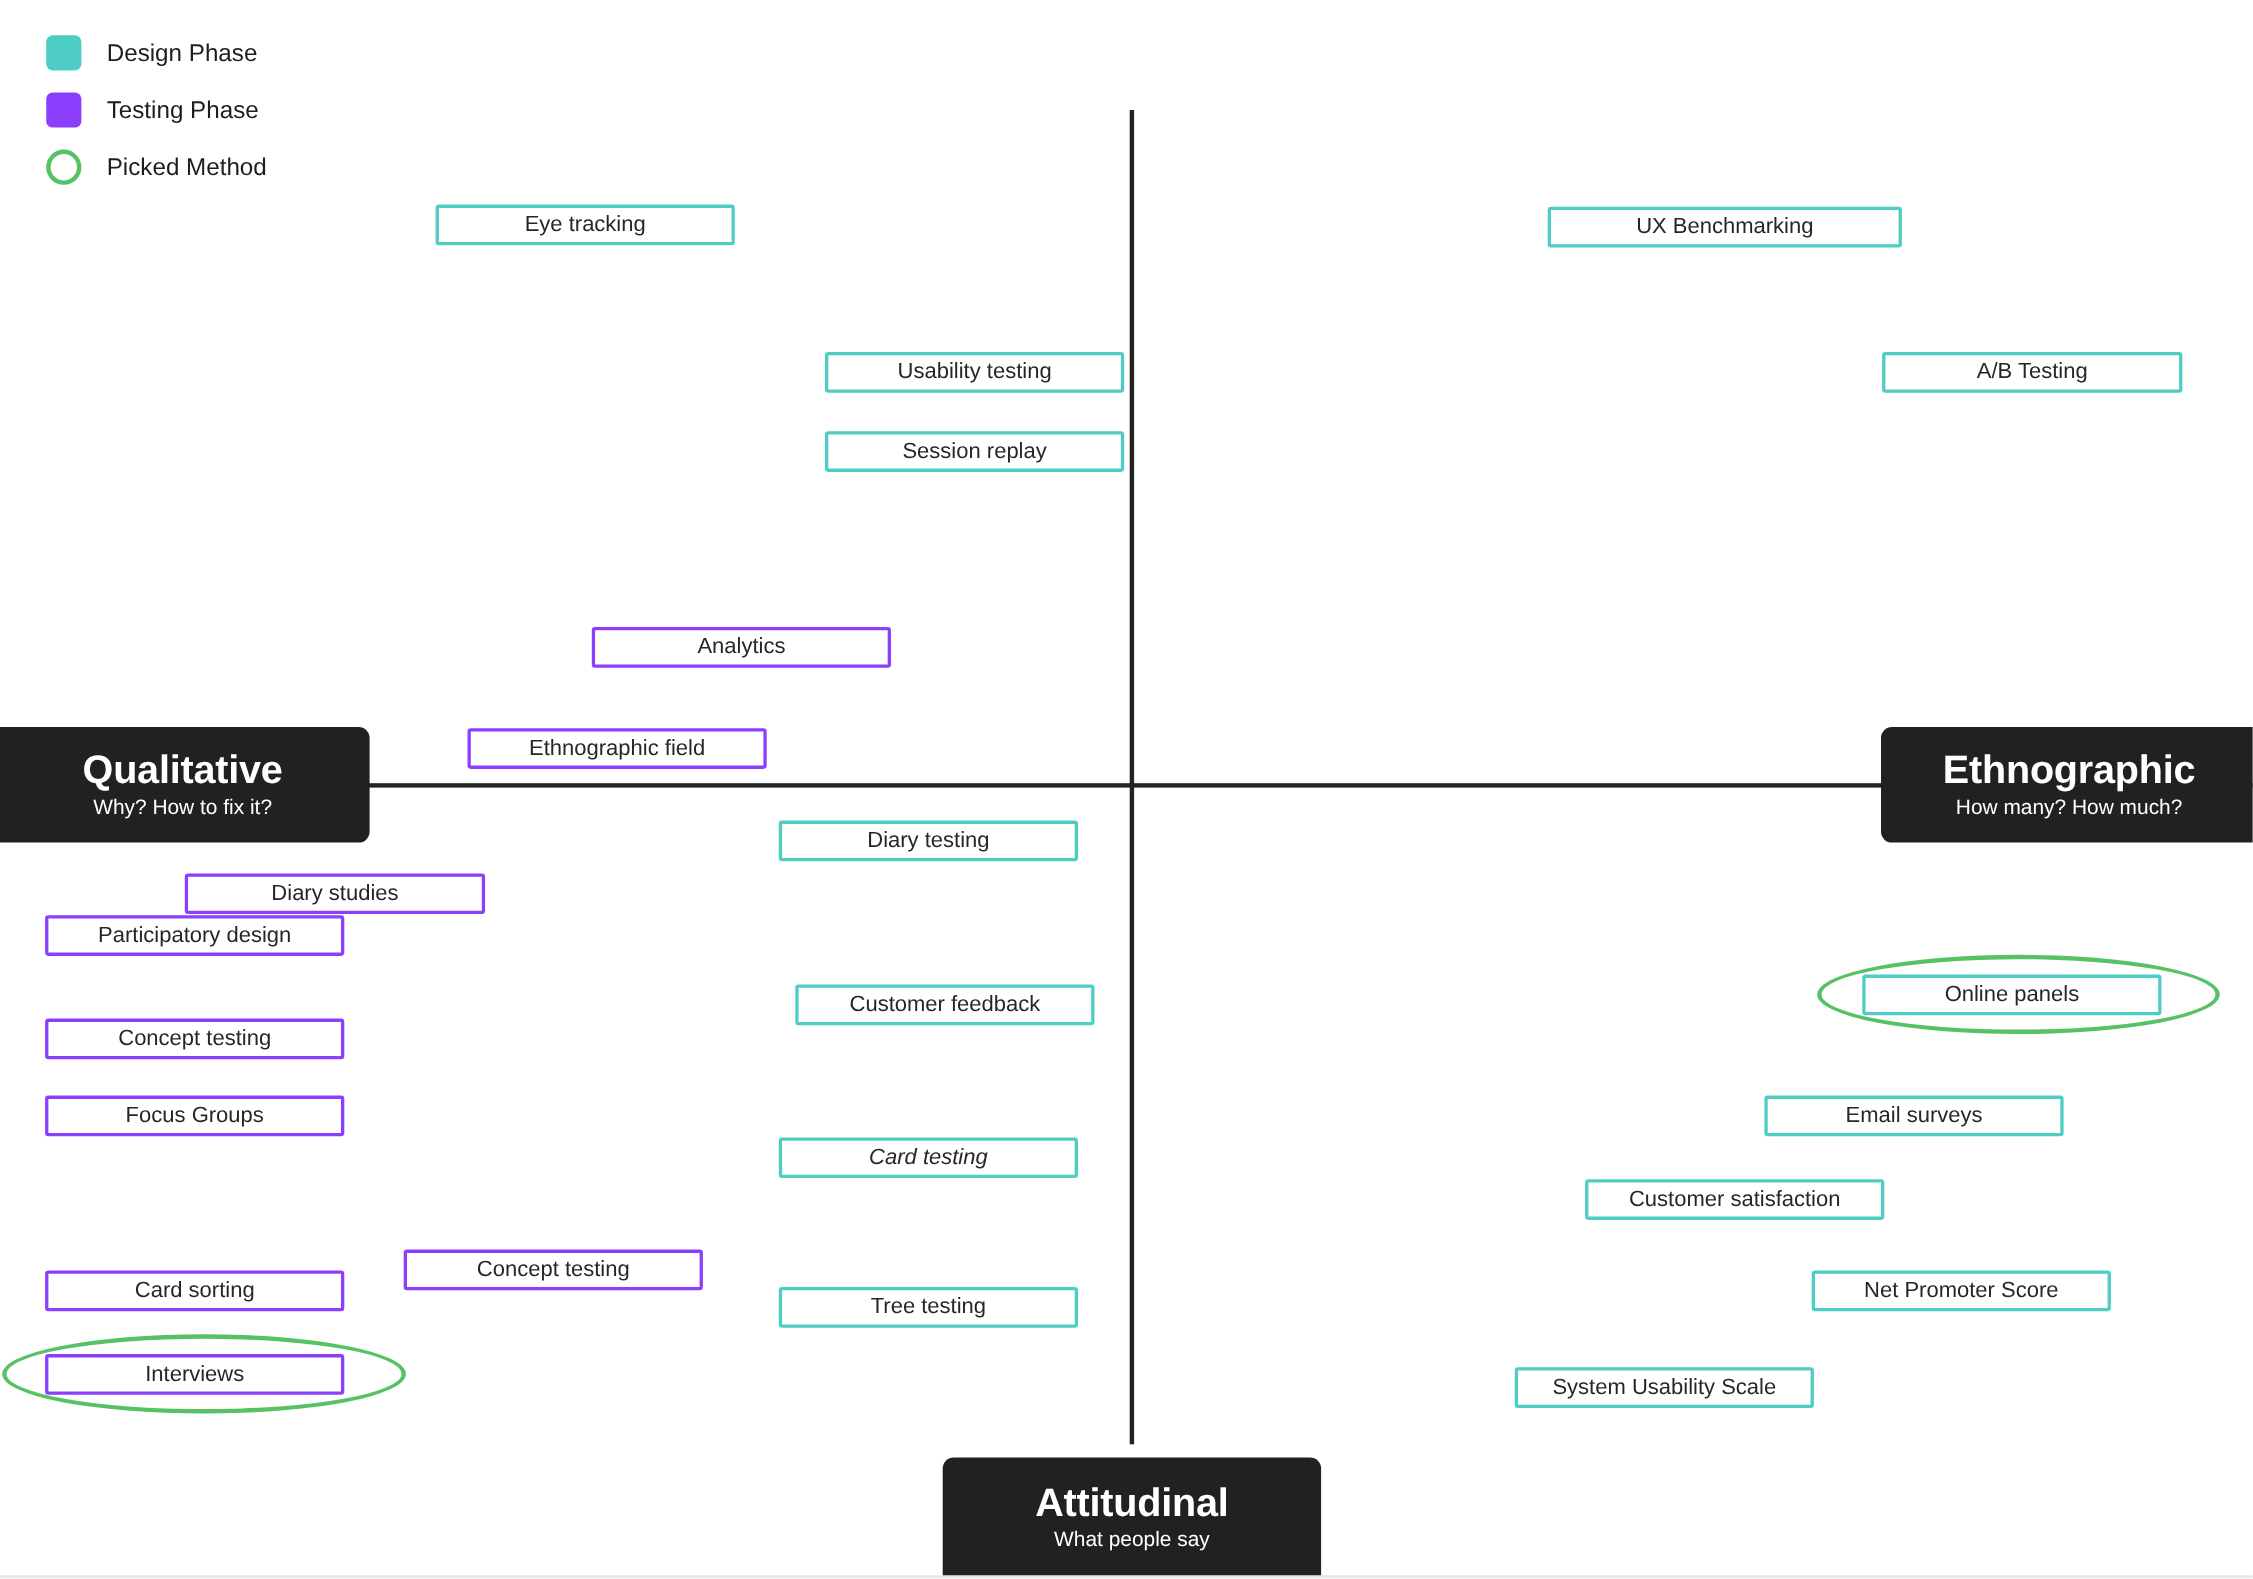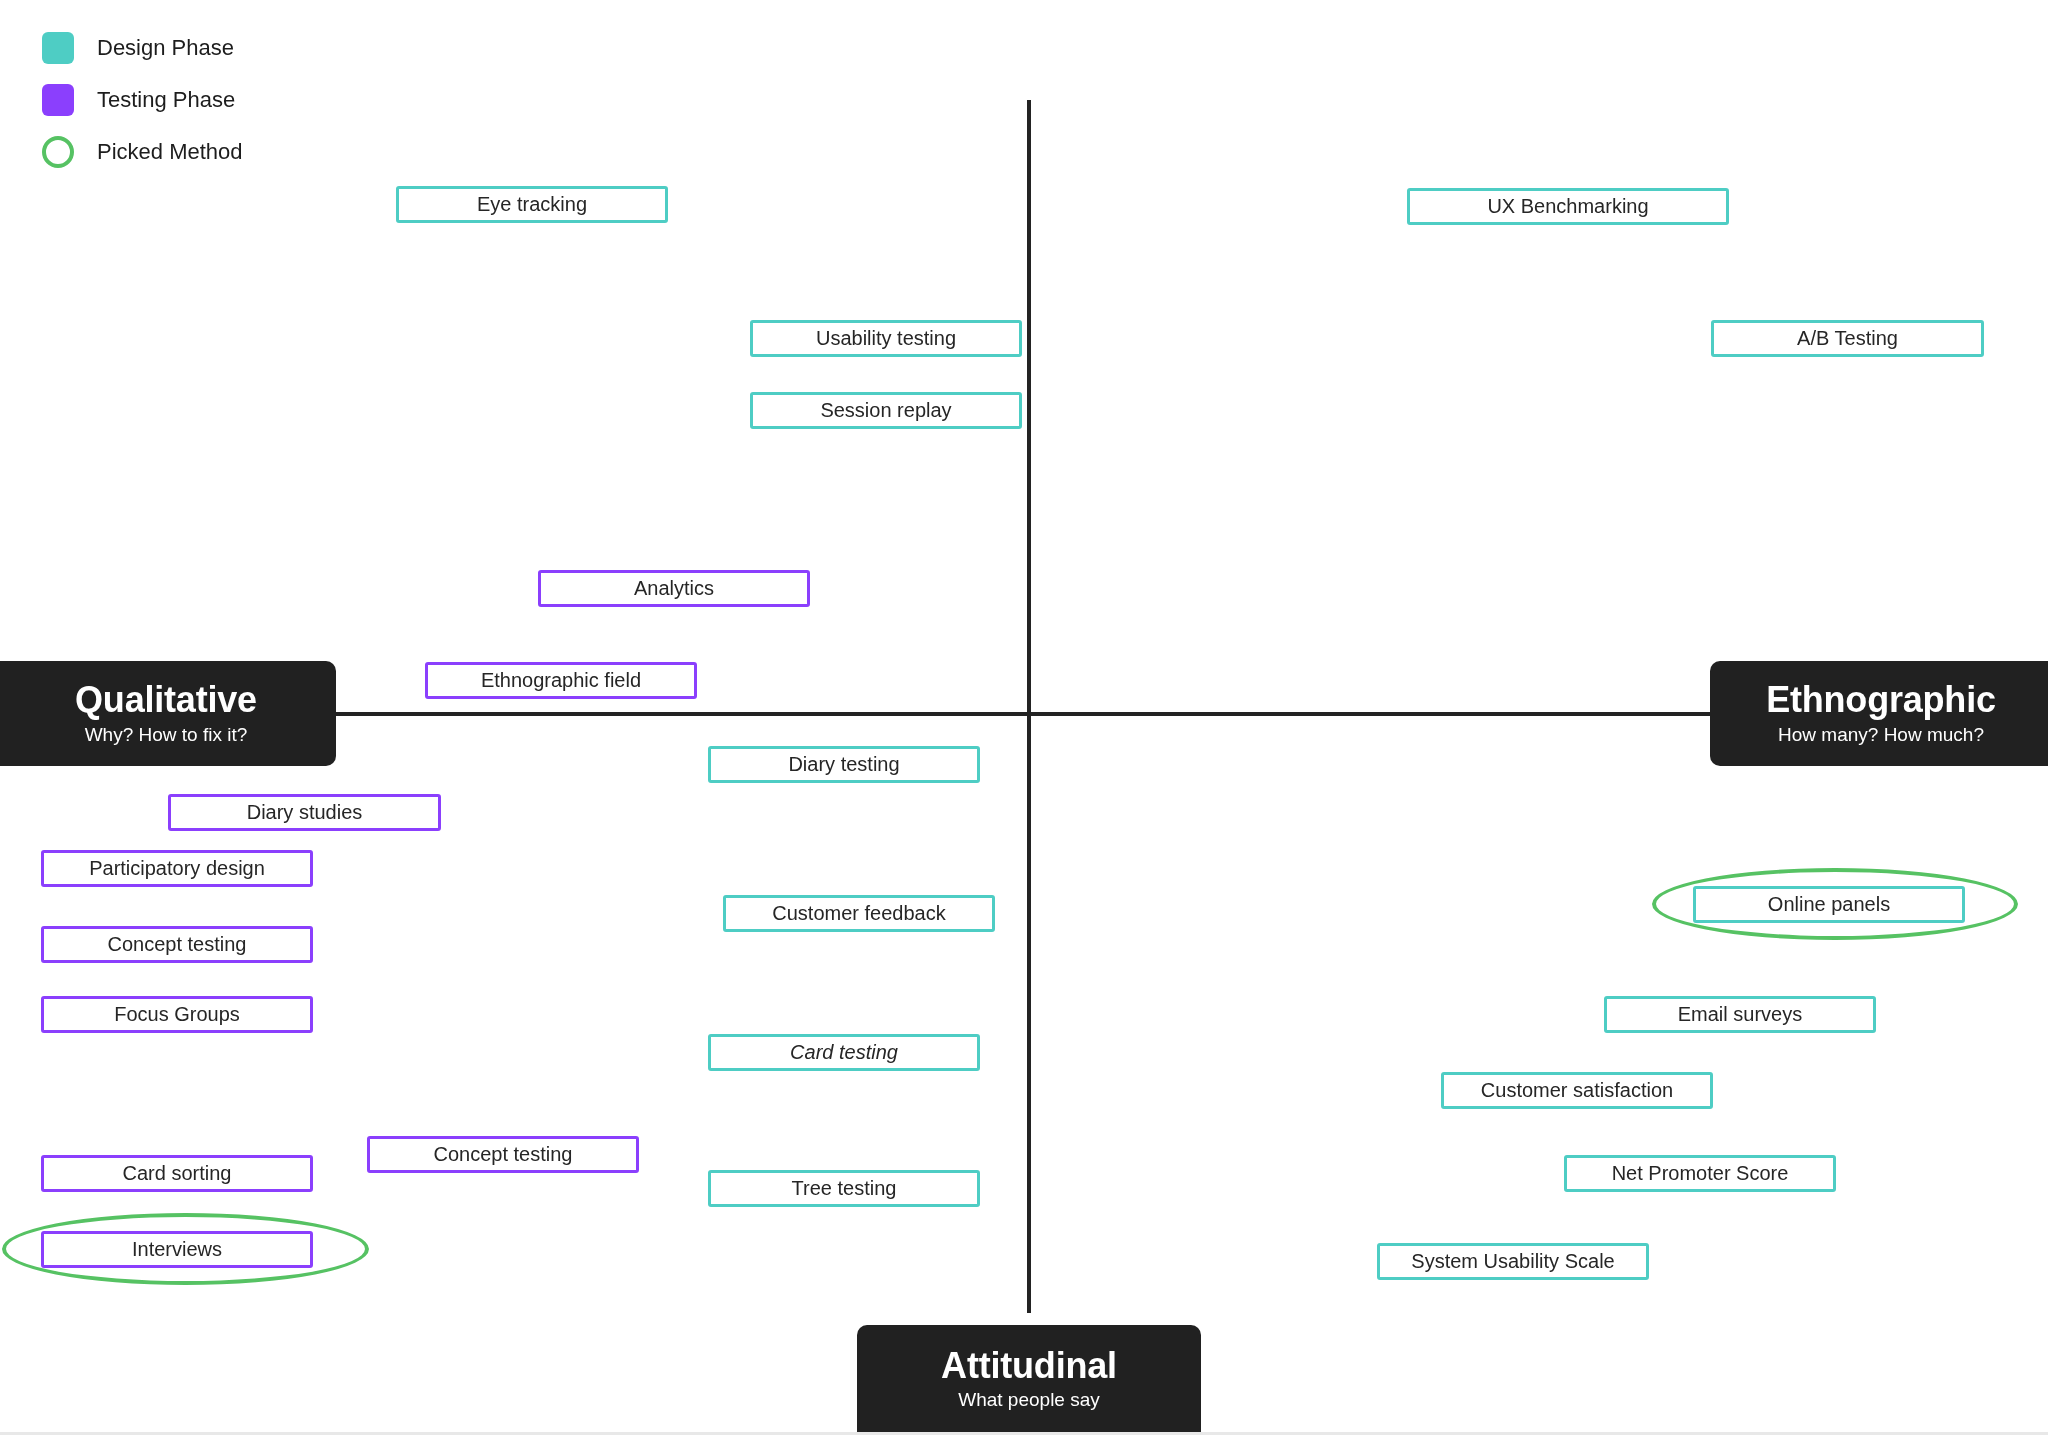--- a/index.html
+++ b/index.html
@@ -189,29 +189,29 @@
   <div id="methods-layer">
       <div class="method design" style="left: 396px; top: 186px; width: 272px;">Eye tracking</div>
       <div class="method design" style="left: 1407px; top: 188px; width: 322px;">UX Benchmarking</div>
       <div class="method design" style="left: 750px; top: 320px; width: 272px;">Usability testing</div>
       <div class="method design" style="left: 1711px; top: 320px; width: 273px;">A/B Testing</div>
       <div class="method design" style="left: 750px; top: 392px; width: 272px;">Session replay</div>
       <div class="method testing" style="left: 538px; top: 570px; width: 272px;">Analytics</div>
       <div class="method testing" style="left: 425px; top: 662px; width: 272px;">Ethnographic field</div>
       <div class="method design" style="left: 708px; top: 746px; width: 272px;">Diary testing</div>
       <div class="method testing" style="left: 168px; top: 794px; width: 273px;">Diary studies</div>
-      <div class="method testing" style="left: 41px; top: 850px; width: 272px;">Participatory design</div>
+      <div class="method testing" style="left: 41px; top: 832px; width: 272px;">Participatory design</div>
       <div class="method design" style="left: 1693px; top: 886px; width: 272px;">Online panels</div>
       <div class="method testing" style="left: 41px; top: 926px; width: 272px;">Concept testing</div>
       <div class="method design" style="left: 708px; top: 895px; width: 272px; margin-left: 15px;">Customer feedback</div>
       <div class="method testing" style="left: 41px; top: 996px; width: 272px;">Focus Groups</div>
       <div class="method design" style="left: 1604px; top: 996px; width: 272px;">Email surveys</div>
       <div class="method design" style="left: 708px; top: 1034px; width: 272px; font-style: italic;">Card testing</div>
       <div class="method design" style="left: 1441px; top: 1072px; width: 272px;">Customer satisfaction</div>
       <div class="method testing" style="left: 367px; top: 1136px; width: 272px;">Concept testing</div>
       <div class="method testing" style="left: 41px; top: 1155px; width: 272px;">Card sorting</div>
-      <div class="method design" style="left: 1564px; top: 1155px; width: 272px;">Net Promoter Score</div>
+      <div class="method design" style="left: 1647px; top: 1155px; width: 272px;">Net Promoter Score</div>
       <div class="method design" style="left: 708px; top: 1170px; width: 272px;">Tree testing</div>
       <div class="method testing" style="left: 41px; top: 1231px; width: 272px;">Interviews</div>
       <div class="method design" style="left: 1377px; top: 1243px; width: 272px;">System Usability Scale</div>
     </div>
 
 </div>
 
 </body></html>

